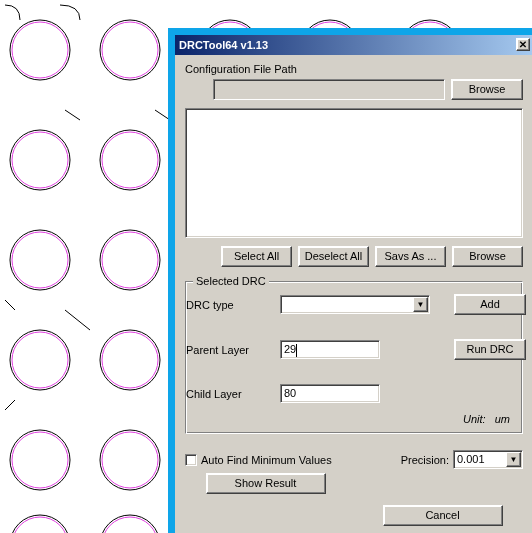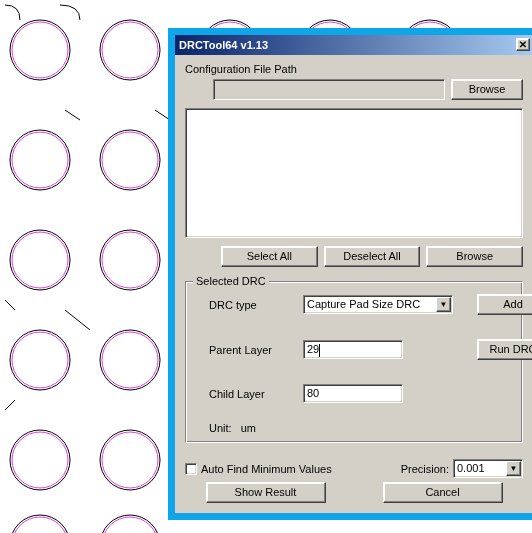--- a/index.html
+++ b/index.html
@@ -217,50 +217,50 @@
         <span style="padding-left:3px;"></span>
       </div>
       <div class="btn" style="width:72px;">Browse</div>
     </div>
 
     <div class="sunken" style="width:100%; height:130px; margin-bottom:8px;"></div>
 
     <div style="display:flex; gap:6px; margin-bottom:14px;padding-left:36px;">
       <div class="btn" style="flex:1;">Select All</div>
       <div class="btn" style="flex:1;">Deselect All</div>
+      <div class="btn" style="flex:1;">Savs As ...</div>
       <div class="btn" style="flex:1;">Browse</div>
     </div>
 
-    <div class="groupbox" style="padding:12px 8px 8px 23px; margin-bottom:16px;">
+    <div class="groupbox" style="padding:12px 8px 8px 0; margin-bottom:16px;">
       <div class="groupbox-title">Selected DRC</div>
 
       <div style="display:grid; grid-template-columns:70px 1fr 72px; column-gap:8px; row-gap:8px; align-items:center;gap:24px;">
 
         <div class="label">DRC type</div>
         <div class="sunken select-wrap input" style="width:150px;">
-          <span>Capture Pad Size DRC</span>
           <div class="select-btn">▼</div>
         </div>
         <div class="btn">Add</div>
 
         <div class="label">Parent Layer</div>
         <div class="sunken input" style="width:100px;">
           <span>29</span><span class="caret"></span>
         </div>
         <div class="btn">Run DRC</div>
 
         <div class="label">Child Layer</div>
         <div class="sunken input" style="width:100px;">
           <span>80</span>
         </div>
         <div></div>
 
       </div>
 
-      <div style="margin-top:19px; padding-right:4px;">
+      <div style="text-align:right; margin-top:10px; padding-right:4px;font-style:italic;">
         <span class="label">Unit:</span>
         <span class="label" style="margin-left:6px;">um</span>
       </div>
     </div>
 
     <div style="display:flex; align-items:center; margin-bottom:4px;">
       <div style="display:flex; align-items:center;">
         <span class="checkbox"></span>
         <span class="label">Auto Find Minimum Values</span>
       </div>
@@ -270,18 +270,18 @@
         <span>0.001</span>
         <div class="select-btn">▼</div>
       </div>
     </div>
 
     <div style="display:flex; gap:16px;">
       <div style="flex:1; display:flex; justify-content:center;">
         <div class="btn" style="width:120px;">Show Result</div>
       </div>
       <div style="flex:1; display:flex; justify-content:center;">
-        <div class="btn" style="width:120px;">Cancel</div>
+        <div class="btn" style="width:120px;margin-top:32px;">Cancel</div>
       </div>
     </div>
 
   </div>
 </div>
 
 </body></html>

